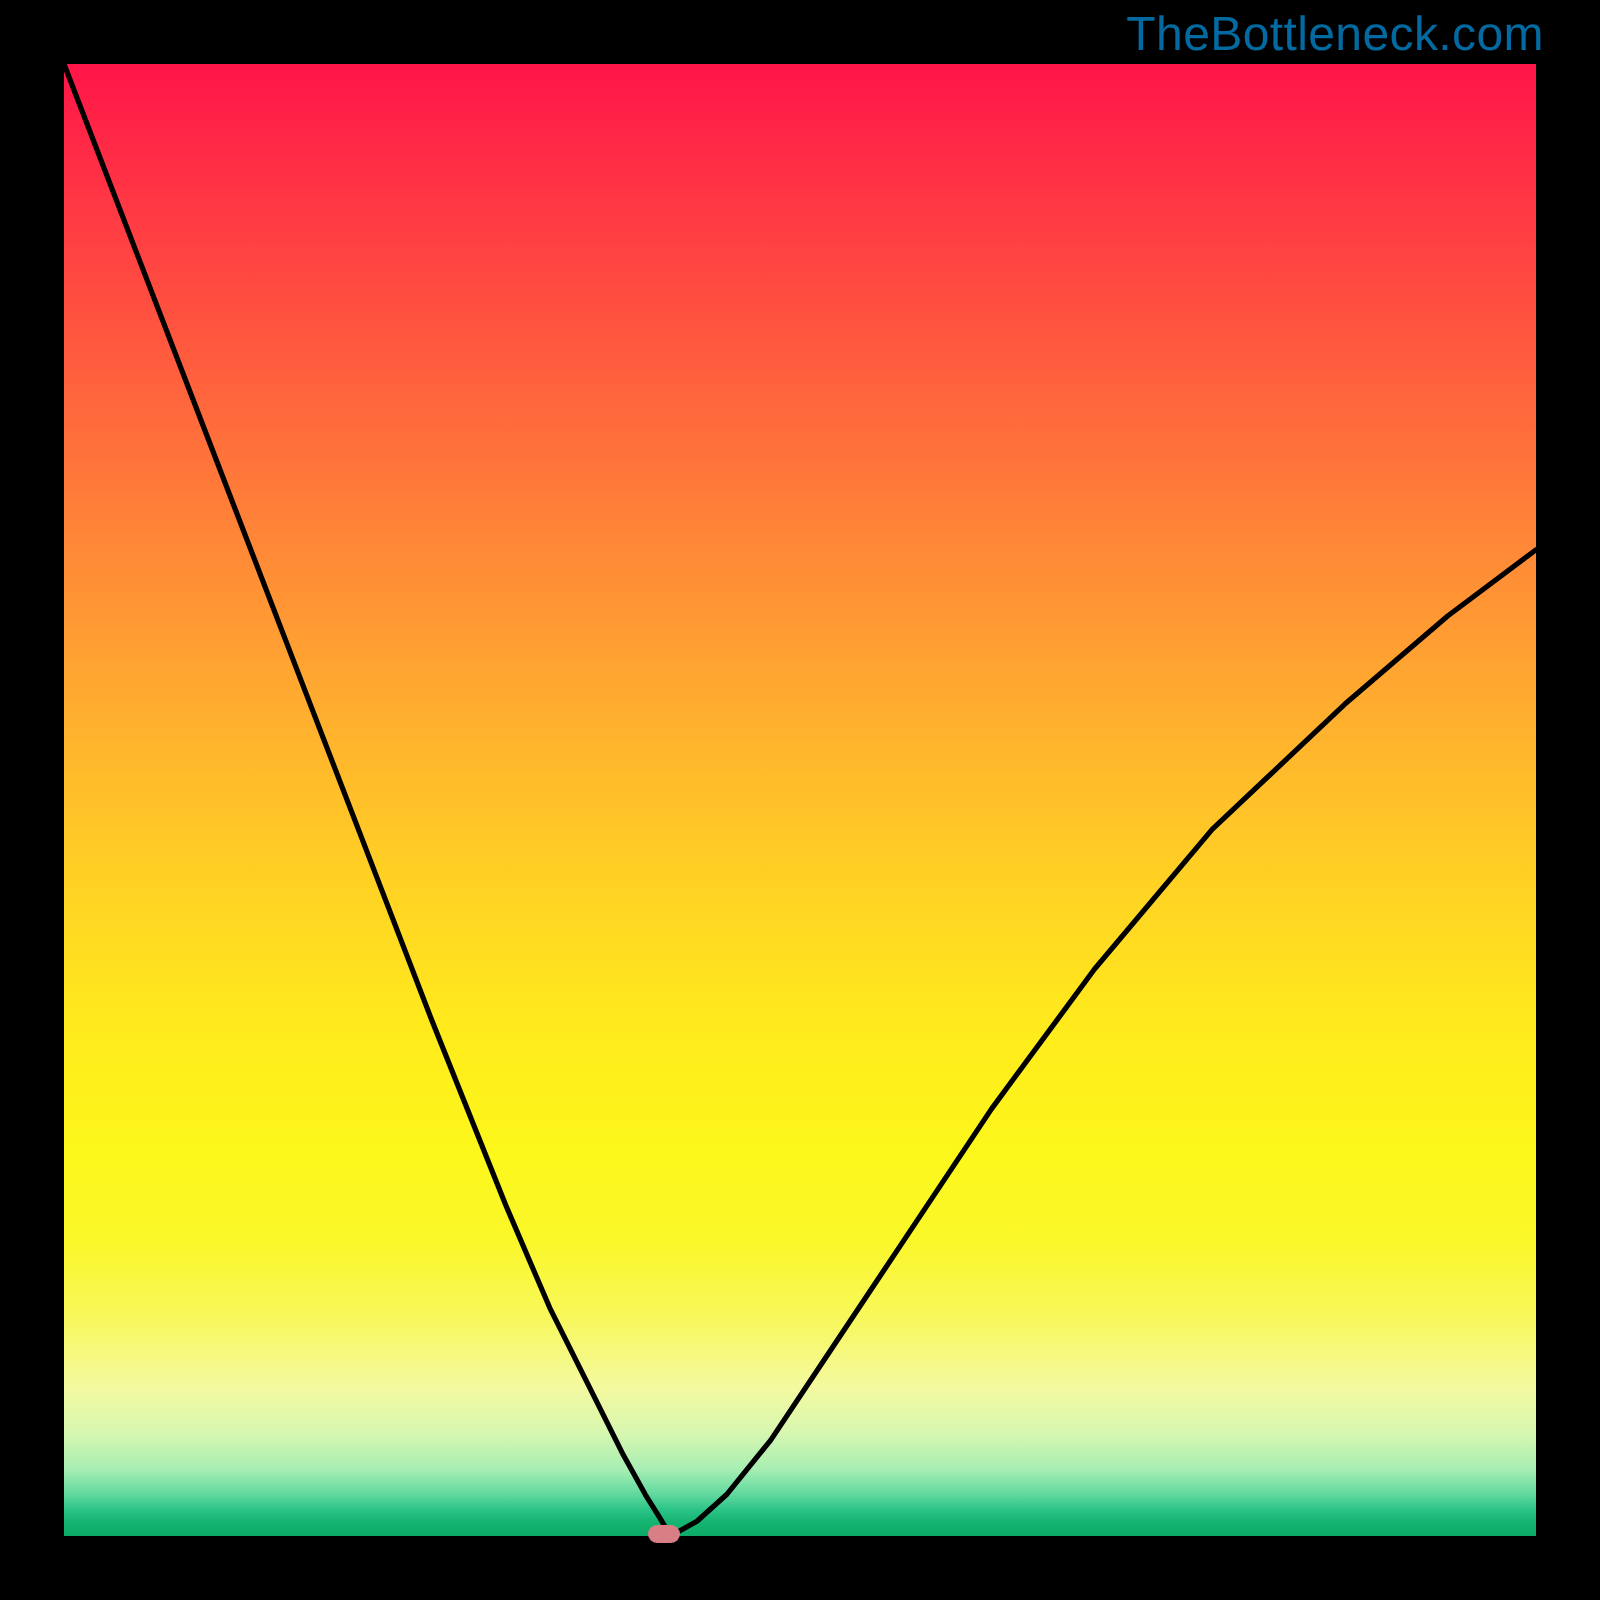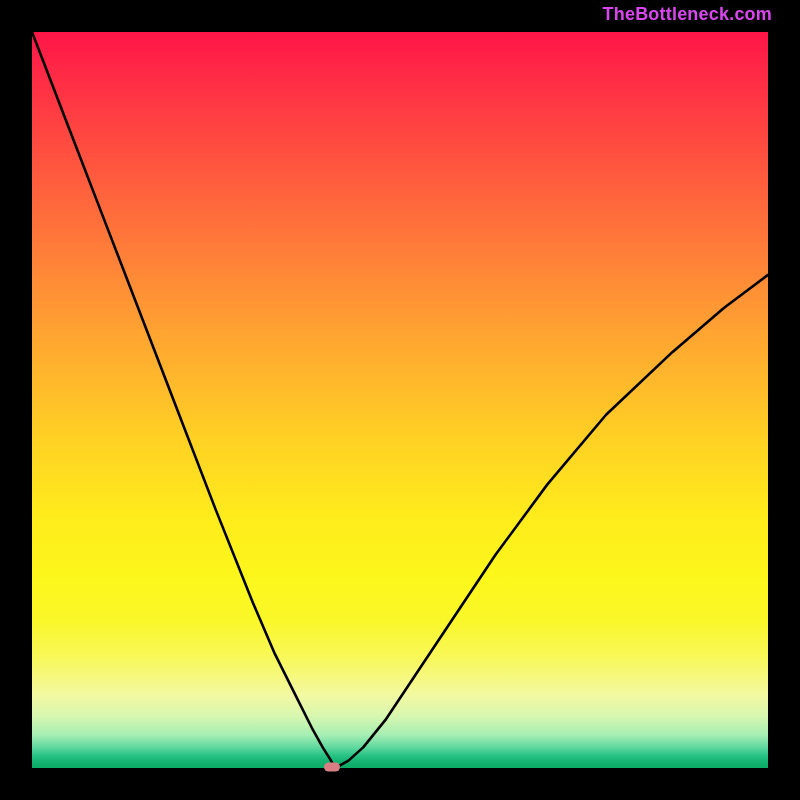--- a/index.html
+++ b/index.html
@@ -14,23 +14,23 @@
   .frame {
     position: relative;
     width: 800px;
     height: 800px;
     background: #000;
   }
   .watermark {
     position: absolute;
     top: 4px;
     right: 28px;
-    color: #d946ef;
-    font-size: 18px;
-    font-weight: 700;
+    color: #0369a1;
+    font-size: 24px;
+    font-weight: 400;
     letter-spacing: 0.2px;
     user-select: none;
   }
   .plot-outer {
     position: absolute;
     left: 32px;
     top: 32px;
     width: 736px;
     height: 736px;
     background: #000;

